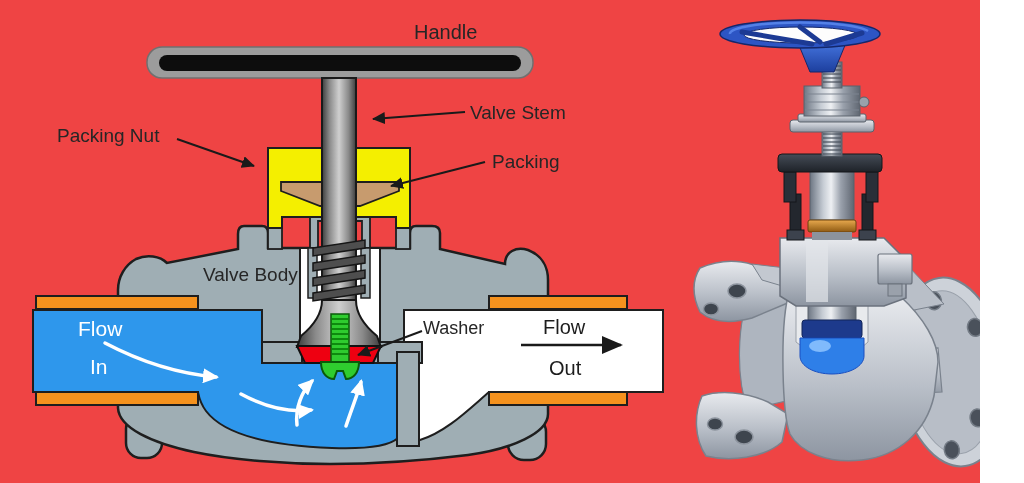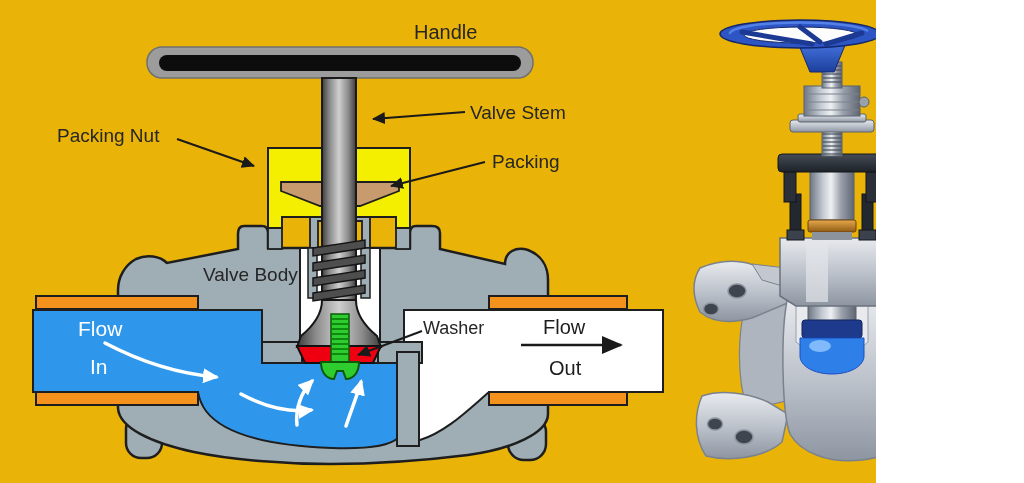--- a/index.html
+++ b/index.html
@@ -1,16 +1,16 @@
 <!DOCTYPE html>
 <html><head>
 <meta charset="utf-8">
 <style>
   html,body{margin:0;padding:0;background:#ffffff;}
-  .stage{position:relative;width:876px;height:483px;background:#eab308;overflow:hidden;text-align:right;}
+  .stage{position:relative;width:980px;height:483px;background:#ef4444;overflow:hidden;text-align:right;}
   svg{display:block;font-family:"Liberation Sans", sans-serif;}
   text{fill:#262626;}
   .lbl{font-size:19px;}
   .lbl-big{font-size:20px;}
   .lbl-sm{font-size:18px;}
   .flow-white{fill:#ffffff;font-size:21px;}
   .flow-dark{fill:#1d1d1d;font-size:20px;}
 </style>
 </head>
 <body>

